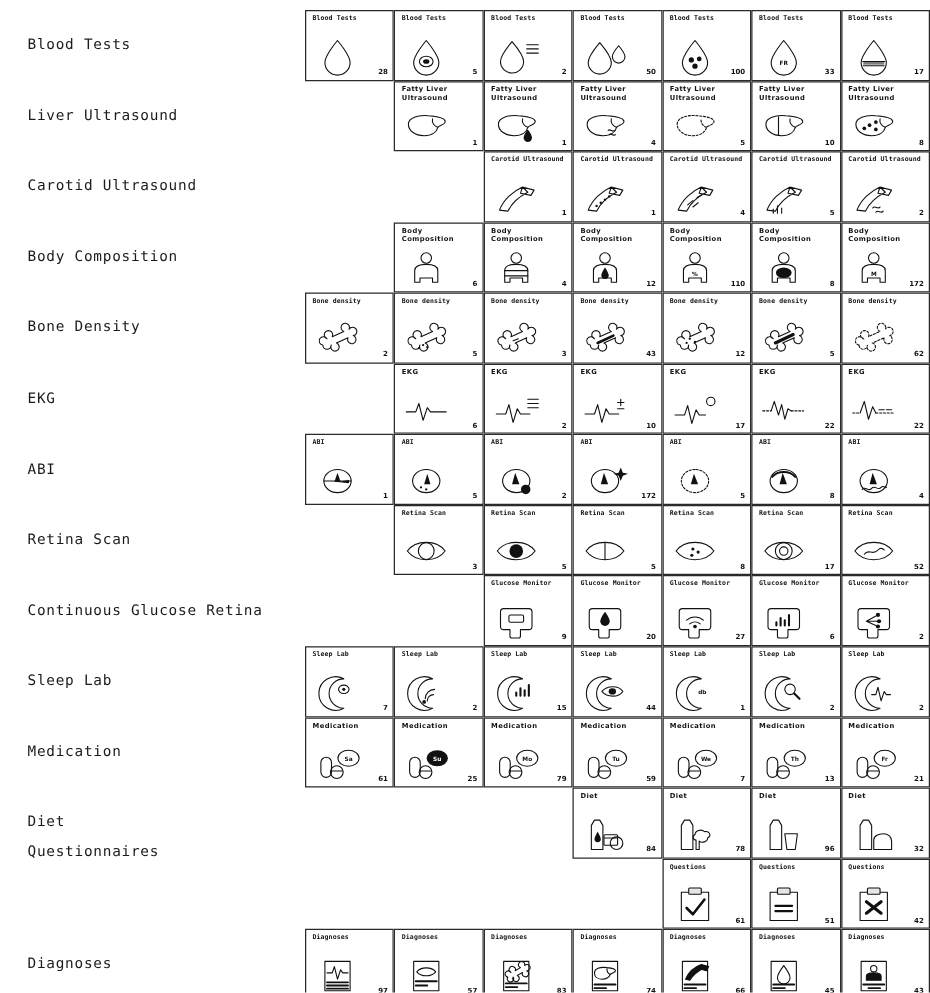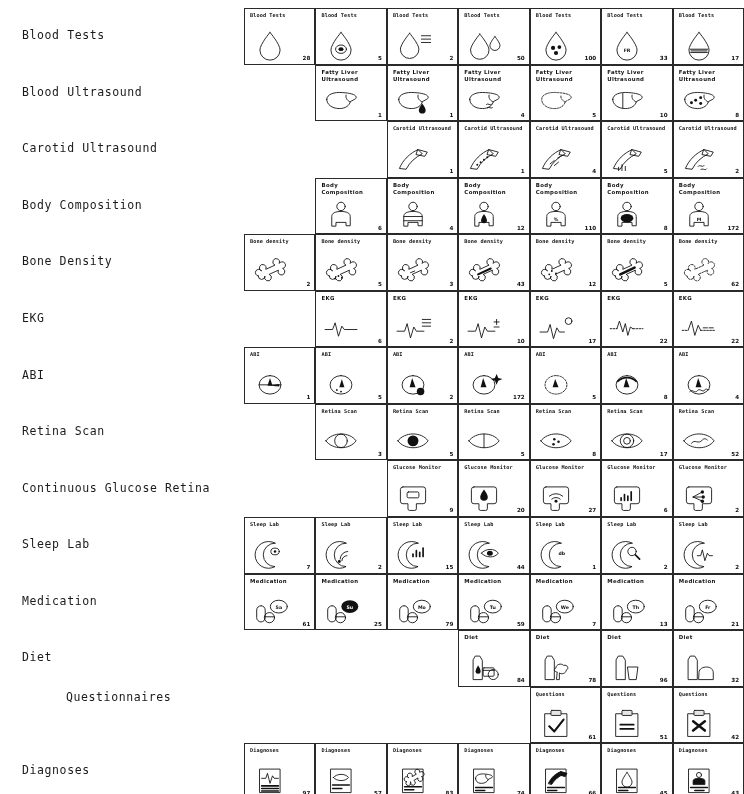--- a/index.html
+++ b/index.html
@@ -72,32 +72,32 @@
   .gt { font-family: "DejaVu Sans", sans-serif; font-size: 11px; font-weight: bold; fill: #111; }
   .gtw { font-family: "DejaVu Sans", sans-serif; font-size: 11px; font-weight: bold; fill: #fff; }
   .gd { fill: none; stroke: #111; stroke-width: 2.1; stroke-dasharray: 4 3.2; stroke-linecap: round; }
 </style>
 </head>
 <body>
 
 <div id="page">
   <div id="labels">
       <div class="row-label" style="top: 28.275px;">Blood Tests</div>
-      <div class="row-label" style="top: 84.825px;">Blood Ultrasound</div>
+      <div class="row-label" style="top: 84.825px;">Liver Ultrasound</div>
       <div class="row-label" style="top: 141.375px;">Carotid Ultrasound</div>
       <div class="row-label" style="top: 197.925px;">Body Composition</div>
       <div class="row-label" style="top: 254.475px;">Bone Density</div>
       <div class="row-label" style="top: 311.025px;">EKG</div>
       <div class="row-label" style="top: 367.575px;">ABI</div>
       <div class="row-label" style="top: 424.125px;">Retina Scan</div>
       <div class="row-label" style="top: 480.675px;">Continuous Glucose Retina</div>
       <div class="row-label" style="top: 537.225px;">Sleep Lab</div>
       <div class="row-label" style="top: 593.775px;">Medication</div>
       <div class="row-label" style="top: 650.325px;">Diet</div>
-      <div class="row-label" style="top: 690px; margin-left: 44px;">Questionnaires</div>
+      <div class="row-label" style="top: 674px;">Questionnaires</div>
       <div class="row-label" style="top: 763.425px;">Diagnoses</div>
     </div>
   <div class="grid" id="grid">
       <div class="cell" style="left: 0px; top: 0px;">
         <div class="cell-title mono">Blood Tests</div>
         <div class="glyph">
           <svg viewBox="0 0 100 80">
             <path class="gs" d="M50 10 C50 10 26 38 26 52 A24 24 0 0 0 74 52 C74 38 50 10 50 10 Z"></path>
           </svg>
         </div>

